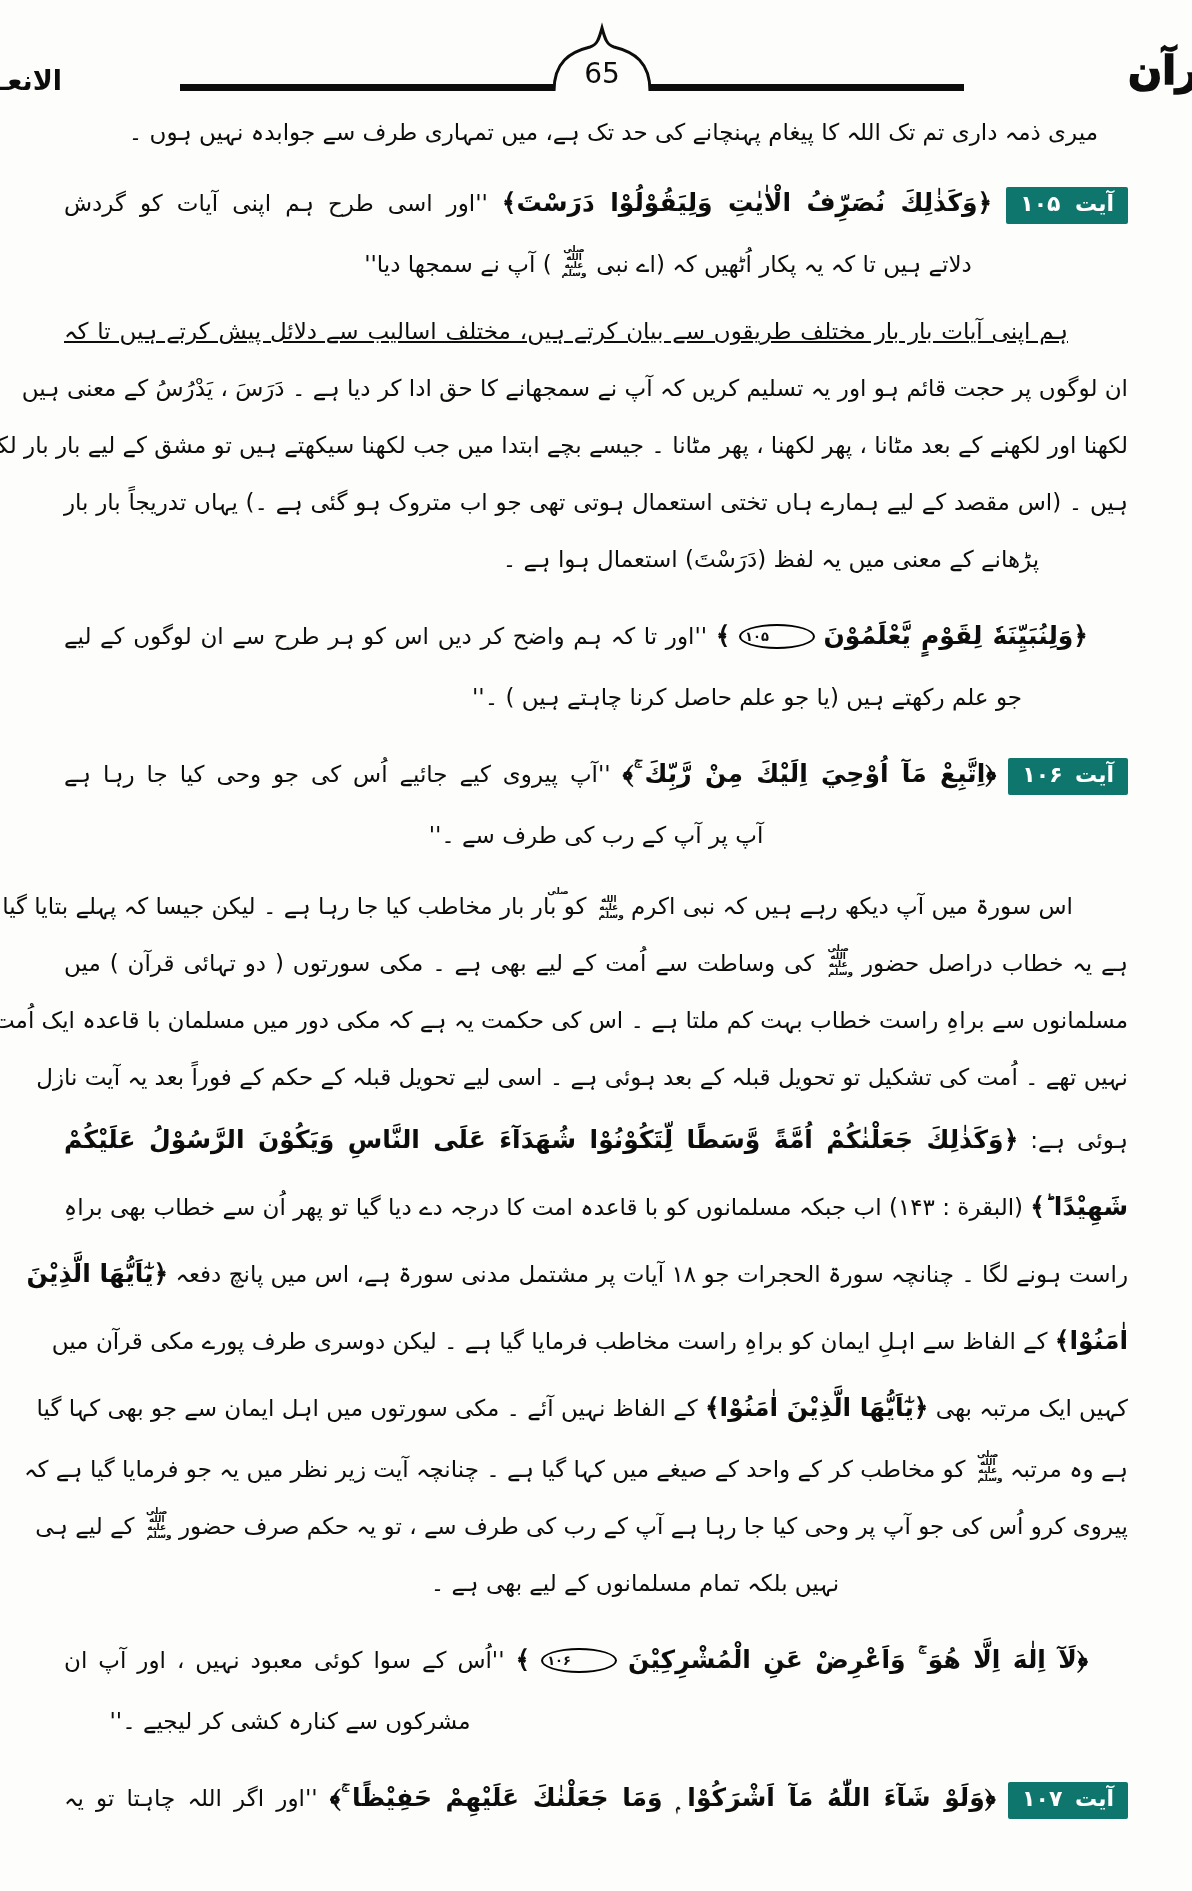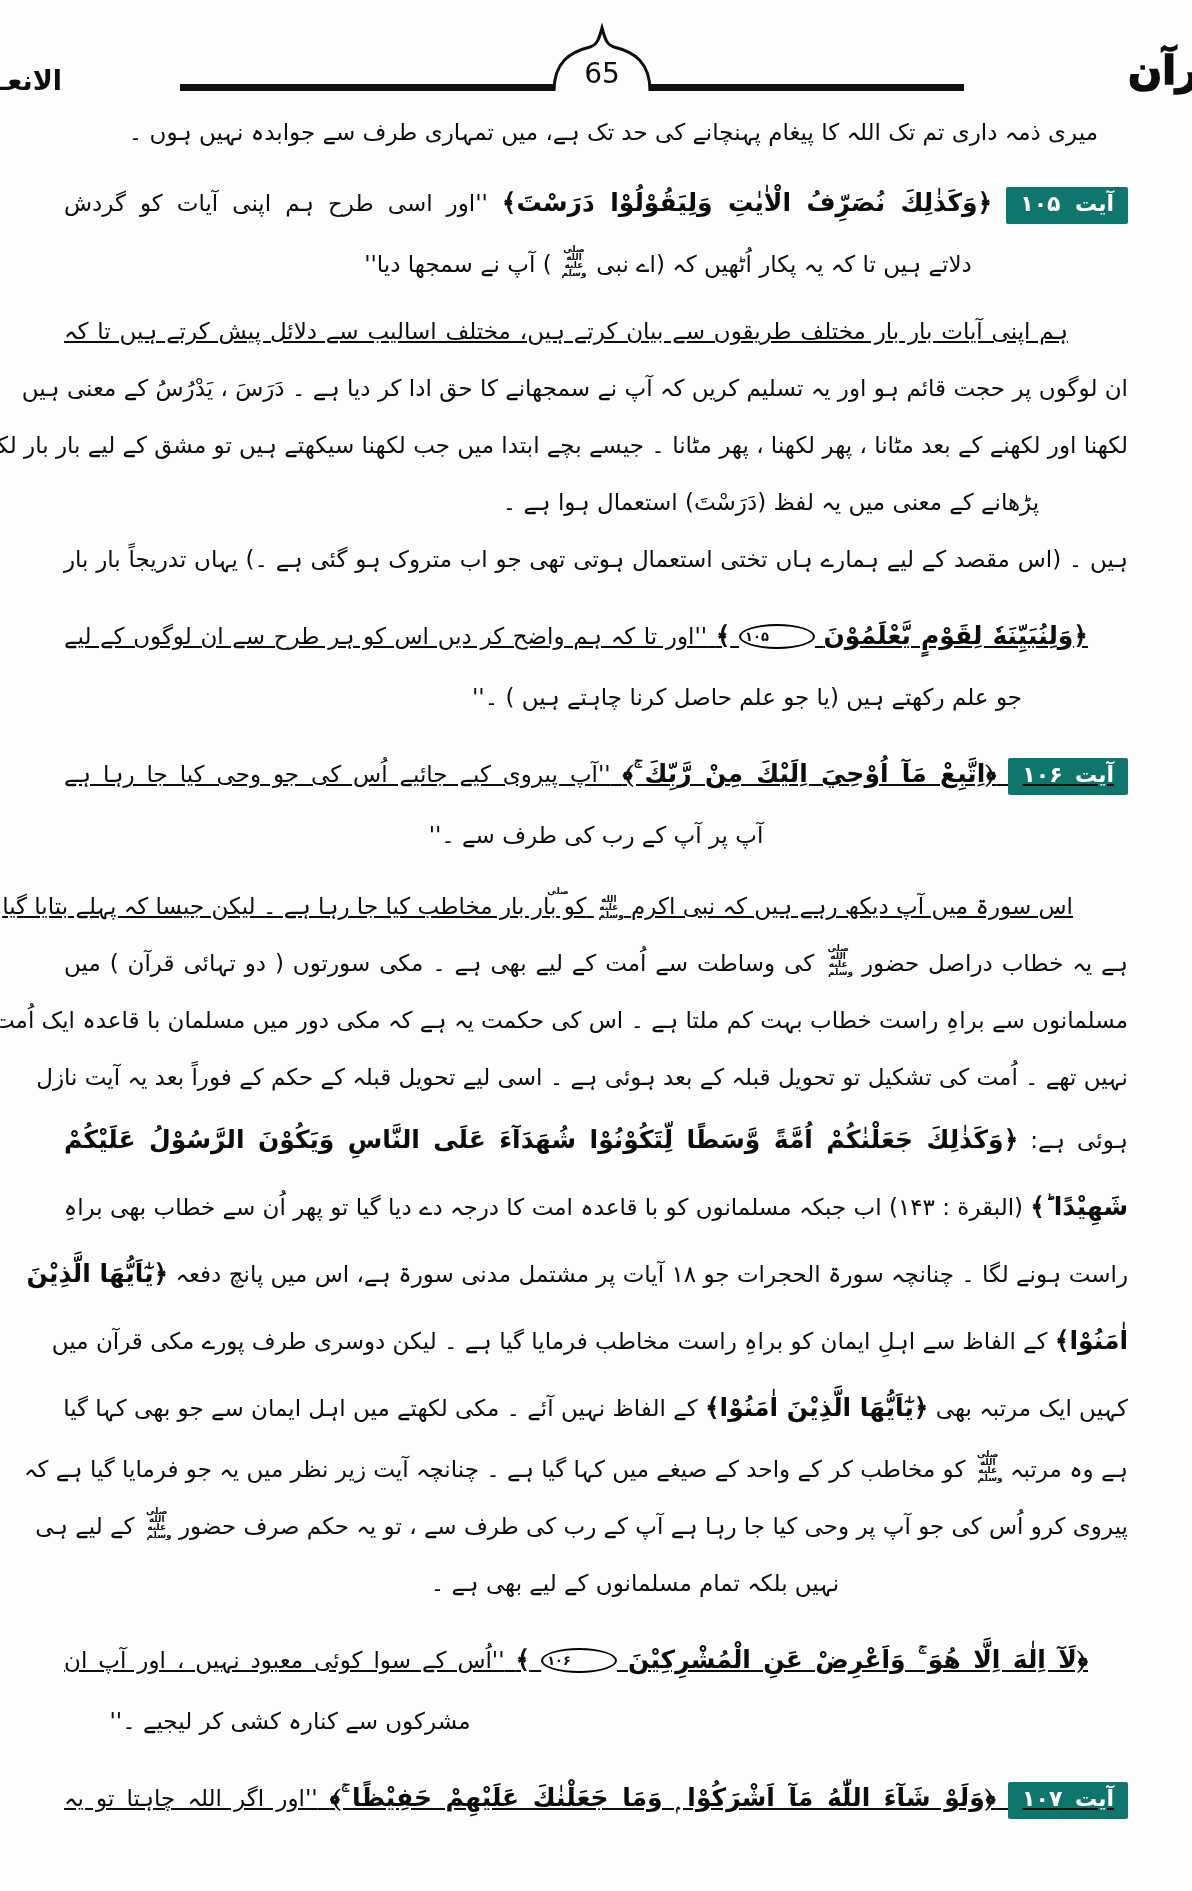--- a/index.html
+++ b/index.html
@@ -25,21 +25,21 @@
     font-size:23px;
     white-space:nowrap;
     overflow:visible;
   }
   .line.ar{height:67px;line-height:67px;}
   .just{text-align:justify;text-align-last:justify;}
   .tail{text-align:center;}
   .end{text-align:right;}
   .gp8{margin-top:8px;}
   .gp10{margin-top:10px;text-decoration:underline;}
-  .gp14{margin-top:14px;text-decoration:underline;}
+  .gp14{margin-top:14px;}
   .seg-u{font-size:23px;}
   .seg-a{font-weight:bold;font-size:25px;}
   .seg-m{
     background:#0f766e;color:#fff;
     font-weight:bold;font-size:22px;
     padding:4px 14px 8px 14px;
     border-radius:2px;
   }
   .seg-n{
     display:inline-block;white-space:normal;
@@ -74,35 +74,35 @@
     </svg>
   </div>
 
   <div class="body">
       <div class="line end" style="text-indent: 30px;"><span class="seg-u">میری ذمہ داری تم تک اللہ کا پیغام پہنچانے کی حد تک ہے، میں تمہاری طرف سے جوابدہ نہیں ہوں ۔</span></div>
       <div class="line just ar gp8"><span class="seg-m">آیت ۱۰۵</span> <span class="seg-a">﴿وَكَذٰلِكَ نُصَرِّفُ الْاٰيٰتِ وَلِيَقُوْلُوْا دَرَسْتَ﴾</span> <span class="seg-u">''اور اسی طرح ہم اپنی آیات کو گردش</span></div>
       <div class="line tail" style="padding-left: 144px;"><span class="seg-u">دلاتے ہیں تا کہ یہ پکار اُٹھیں کہ (اے نبی</span> <span class="seg-p">صلى الله عليه وسلم</span> <span class="seg-u">) آپ نے سمجھا دیا''</span></div>
       <div class="line just gp10" style="text-indent: 60px;"><span class="seg-u">ہم اپنی آیات بار بار مختلف طریقوں سے بیان کرتے ہیں، مختلف اسالیب سے دلائل پیش کرتے ہیں تا کہ</span></div>
       <div class="line just"><span class="seg-u">ان لوگوں پر حجت قائم ہو اور یہ تسلیم کریں کہ آپ نے سمجھانے کا حق ادا کر دیا ہے ۔ دَرَسَ ، يَدْرُسُ کے معنی ہیں</span></div>
       <div class="line just"><span class="seg-u">لکھنا اور لکھنے کے بعد مٹانا ، پھر لکھنا ، پھر مٹانا ۔ جیسے بچے ابتدا میں جب لکھنا سیکھتے ہیں تو مشق کے لیے بار بار لکھتے</span></div>
+      <div class="line just"><span class="seg-u">ہیں ۔ (اس مقصد کے لیے ہمارے ہاں تختی استعمال ہوتی تھی جو اب متروک ہو گئی ہے ۔) یہاں تدریجاً بار بار</span></div>
       <div class="line tail" style="padding-left: 350px;"><span class="seg-u">پڑھانے کے معنی میں یہ لفظ (دَرَسْتَ) استعمال ہوا ہے ۔</span></div>
-      <div class="line just"><span class="seg-u">ہیں ۔ (اس مقصد کے لیے ہمارے ہاں تختی استعمال ہوتی تھی جو اب متروک ہو گئی ہے ۔) یہاں تدریجاً بار بار</span></div>
       <div class="line just ar gp14" style="text-indent: 40px;"><span class="seg-a">﴿وَلِنُبَيِّنَهٗ لِقَوْمٍ يَّعْلَمُوْنَ</span> <span class="seg-n">۱۰۵</span> <span class="seg-a">﴾</span> <span class="seg-u">''اور تا کہ ہم واضح کر دیں اس کو ہر طرح سے ان لوگوں کے لیے</span></div>
       <div class="line tail" style="padding-left: 302px; text-align: center;"><span class="seg-u">جو علم رکھتے ہیں (یا جو علم حاصل کرنا چاہتے ہیں ) ۔''</span></div>
       <div class="line just ar gp14"><span class="seg-m">آیت ۱۰۶</span> <span class="seg-a">﴿اِتَّبِعْ مَآ اُوْحِيَ اِلَيْكَ مِنْ رَّبِّكَ ۚ﴾</span> <span class="seg-u">''آپ پیروی کیے جائیے اُس کی جو وحی کیا جا رہا ہے</span></div>
       <div class="line tail"><span class="seg-u">آپ پر آپ کے رب کی طرف سے ۔''</span></div>
       <div class="line just gp14" style="text-indent: 55px;"><span class="seg-u">اس سورۃ میں آپ دیکھ رہے ہیں کہ نبی اکرم</span> <span class="seg-p">صلى الله عليه وسلم</span> <span class="seg-u">کو بار بار مخاطب کیا جا رہا ہے ۔ لیکن جیسا کہ پہلے بتایا گیا</span></div>
       <div class="line just"><span class="seg-u">ہے یہ خطاب دراصل حضور</span> <span class="seg-p">صلى الله عليه وسلم</span> <span class="seg-u">کی وساطت سے اُمت کے لیے بھی ہے ۔ مکی سورتوں ( دو تہائی قرآن ) میں</span></div>
       <div class="line just"><span class="seg-u">مسلمانوں سے براہِ راست خطاب بہت کم ملتا ہے ۔ اس کی حکمت یہ ہے کہ مکی دور میں مسلمان با قاعدہ ایک اُمت</span></div>
       <div class="line just"><span class="seg-u">نہیں تھے ۔ اُمت کی تشکیل تو تحویل قبلہ کے بعد ہوئی ہے ۔ اسی لیے تحویل قبلہ کے حکم کے فوراً بعد یہ آیت نازل</span></div>
       <div class="line just ar"><span class="seg-u">ہوئی ہے:</span> <span class="seg-a">﴿وَكَذٰلِكَ جَعَلْنٰكُمْ اُمَّةً وَّسَطًا لِّتَكُوْنُوْا شُهَدَآءَ عَلَى النَّاسِ وَيَكُوْنَ الرَّسُوْلُ عَلَيْكُمْ</span></div>
       <div class="line just ar"><span class="seg-a">شَهِيْدًا ؕ﴾</span> <span class="seg-u">(البقرة : ۱۴۳) اب جبکہ مسلمانوں کو با قاعدہ امت کا درجہ دے دیا گیا تو پھر اُن سے خطاب بھی براہِ</span></div>
       <div class="line just ar"><span class="seg-u">راست ہونے لگا ۔ چنانچہ سورۃ الحجرات جو ۱۸ آیات پر مشتمل مدنی سورۃ ہے، اس میں پانچ دفعہ</span> <span class="seg-a">﴿يٰٓاَيُّهَا الَّذِيْنَ</span></div>
       <div class="line just ar"><span class="seg-a">اٰمَنُوْا﴾</span> <span class="seg-u">کے الفاظ سے اہلِ ایمان کو براہِ راست مخاطب فرمایا گیا ہے ۔ لیکن دوسری طرف پورے مکی قرآن میں</span></div>
-      <div class="line just ar"><span class="seg-u">کہیں ایک مرتبہ بھی</span> <span class="seg-a">﴿يٰٓاَيُّهَا الَّذِيْنَ اٰمَنُوْا﴾</span> <span class="seg-u">کے الفاظ نہیں آئے ۔ مکی لکھتے میں اہل ایمان سے جو بھی کہا گیا</span></div>
+      <div class="line just ar"><span class="seg-u">کہیں ایک مرتبہ بھی</span> <span class="seg-a">﴿يٰٓاَيُّهَا الَّذِيْنَ اٰمَنُوْا﴾</span> <span class="seg-u">کے الفاظ نہیں آئے ۔ مکی سورتوں میں اہل ایمان سے جو بھی کہا گیا</span></div>
       <div class="line just"><span class="seg-u">ہے وہ مرتبہ</span> <span class="seg-p">صلى الله عليه وسلم</span> <span class="seg-u">کو مخاطب کر کے واحد کے صیغے میں کہا گیا ہے ۔ چنانچہ آیت زیر نظر میں یہ جو فرمایا گیا ہے کہ</span></div>
       <div class="line just"><span class="seg-u">پیروی کرو اُس کی جو آپ پر وحی کیا جا رہا ہے آپ کے رب کی طرف سے ، تو یہ حکم صرف حضور</span> <span class="seg-p">صلى الله عليه وسلم</span> <span class="seg-u">کے لیے ہی</span></div>
       <div class="line tail" style="padding-left: 78px;"><span class="seg-u">نہیں بلکہ تمام مسلمانوں کے لیے بھی ہے ۔</span></div>
       <div class="line just ar gp14" style="text-indent: 40px;"><span class="seg-a">﴿لَآ اِلٰهَ اِلَّا هُوَ ۚ وَاَعْرِضْ عَنِ الْمُشْرِكِيْنَ</span> <span class="seg-n">۱۰۶</span> <span class="seg-a">﴾</span> <span class="seg-u">''اُس کے سوا کوئی معبود نہیں ، اور آپ ان</span></div>
       <div class="line tail" style="padding-right: 612px;"><span class="seg-u">مشرکوں سے کنارہ کشی کر لیجیے ۔''</span></div>
       <div class="line just ar gp14"><span class="seg-m">آیت ۱۰۷</span> <span class="seg-a">﴿وَلَوْ شَآءَ اللّٰهُ مَآ اَشْرَكُوْا ۭ وَمَا جَعَلْنٰكَ عَلَيْهِمْ حَفِيْظًا ۚ﴾</span> <span class="seg-u">''اور اگر اللہ چاہتا تو یہ</span></div>
     </div>
 
 </div>
 

